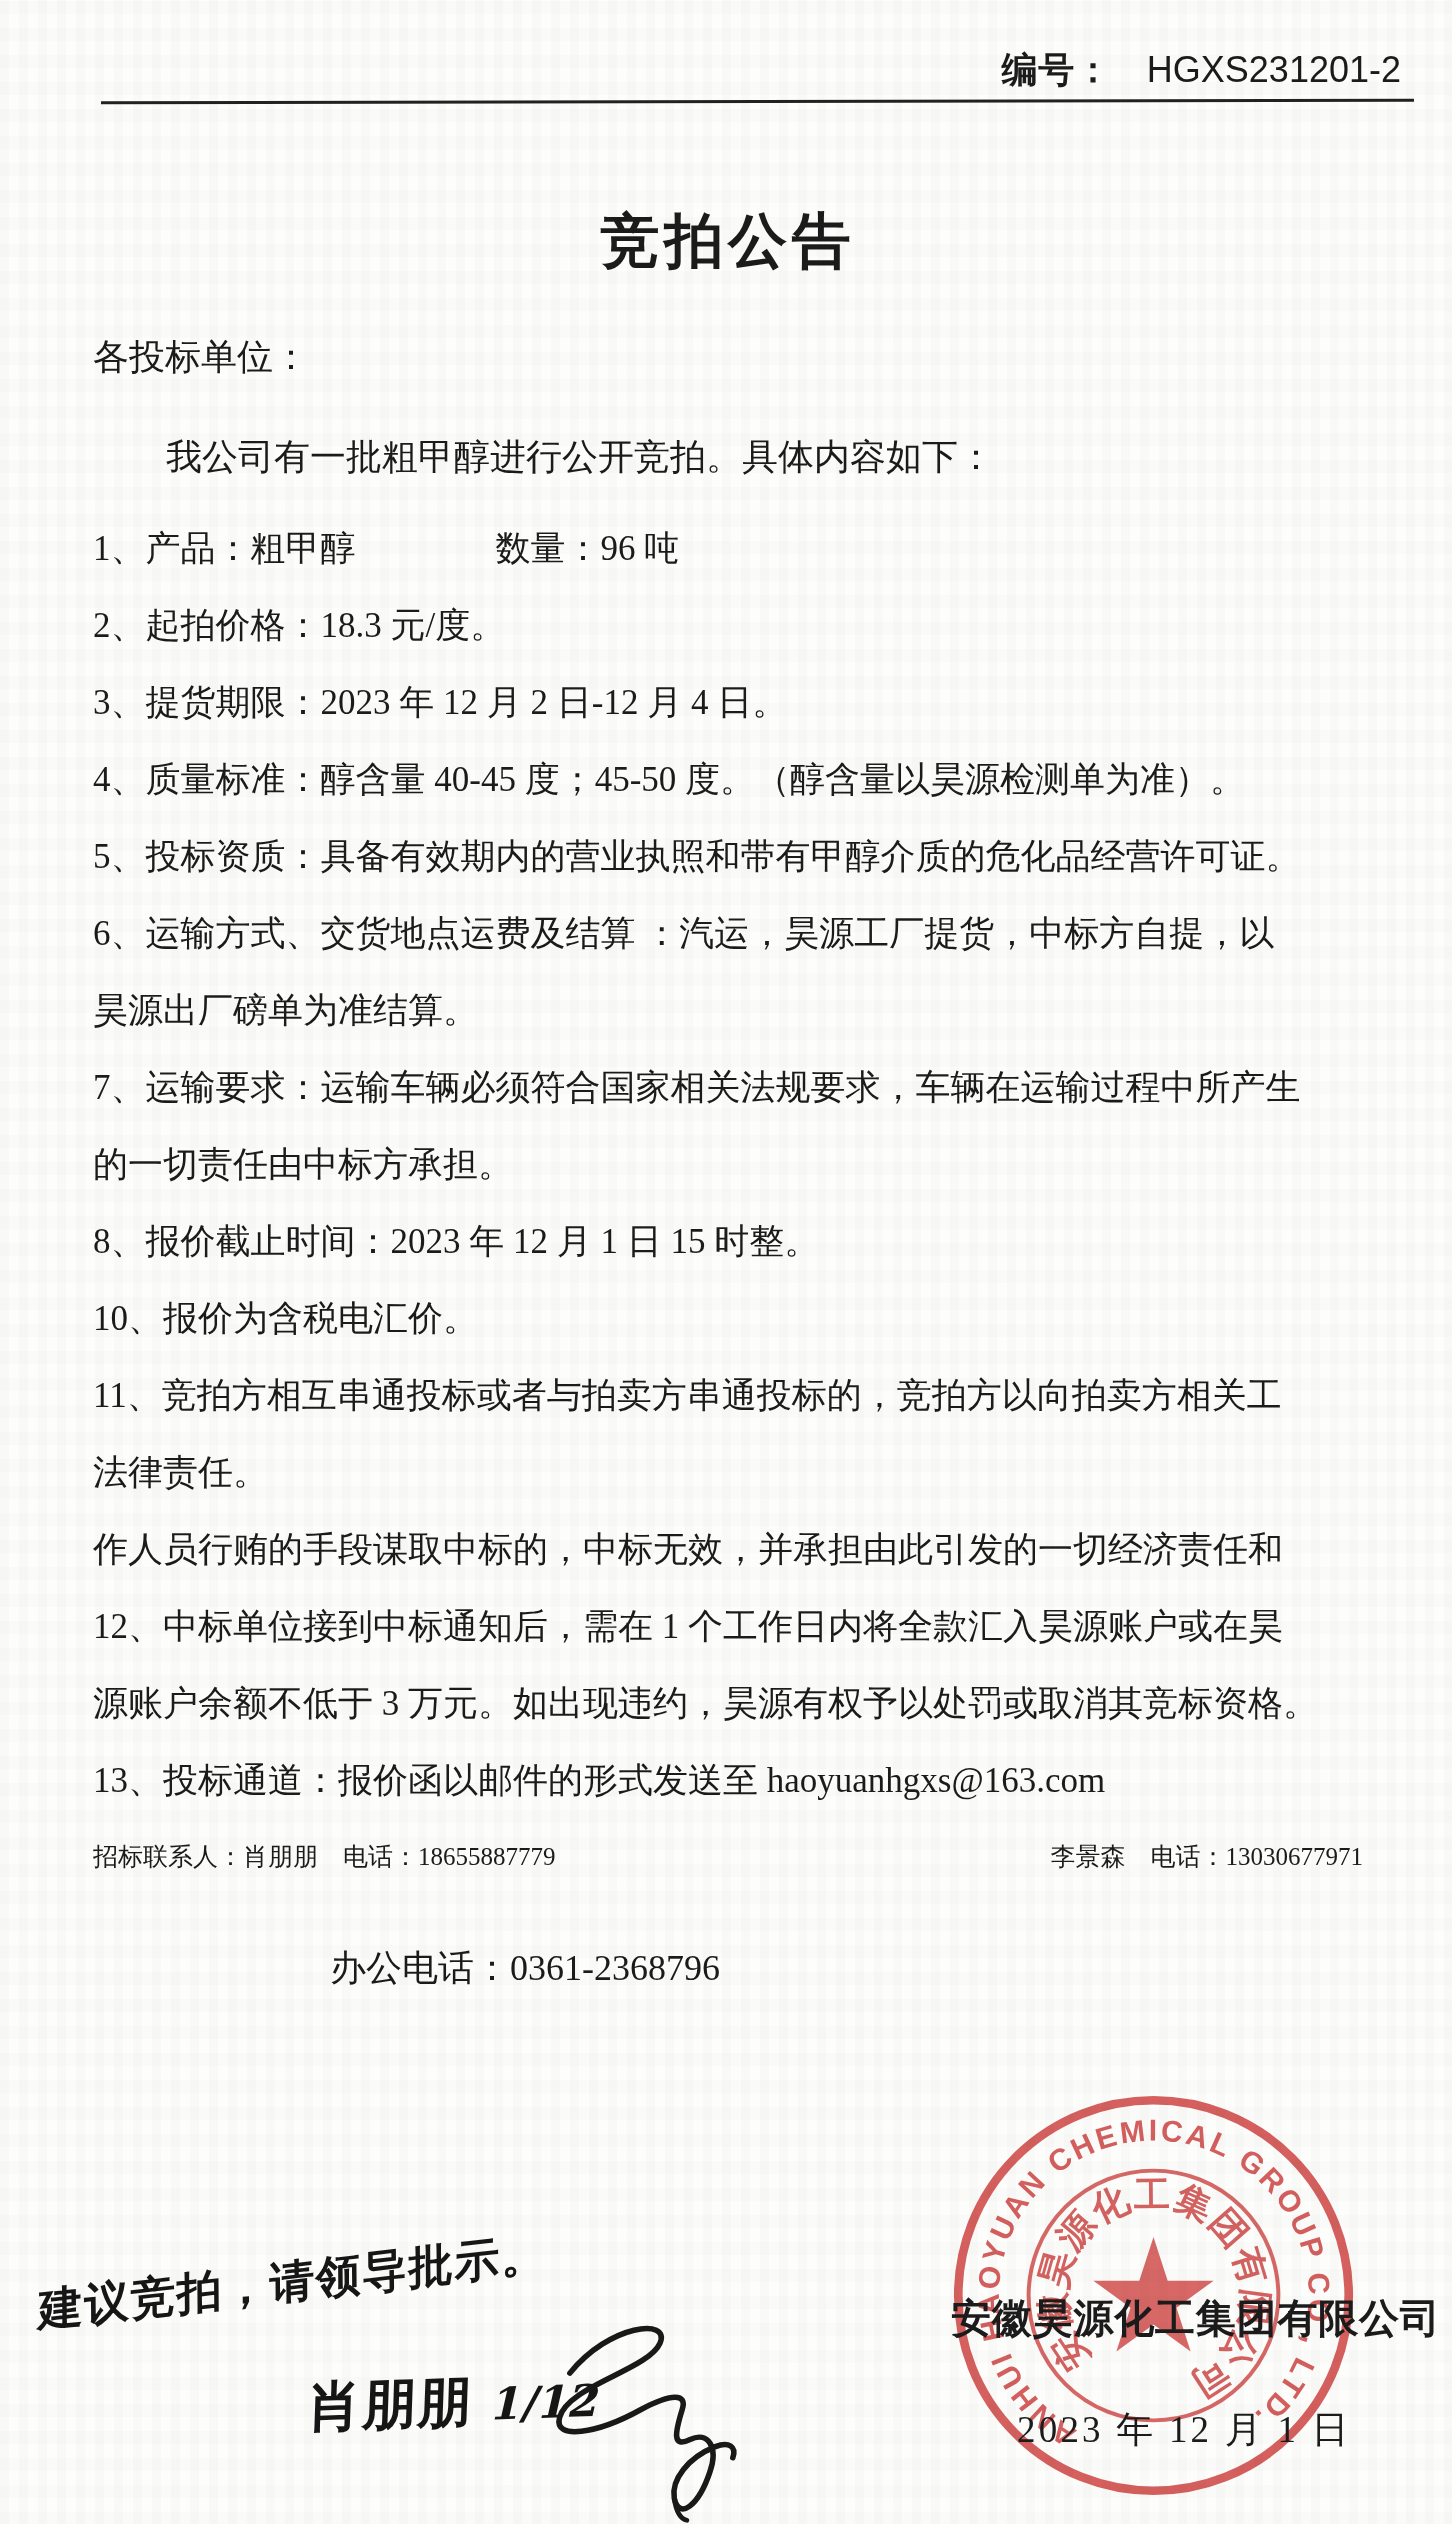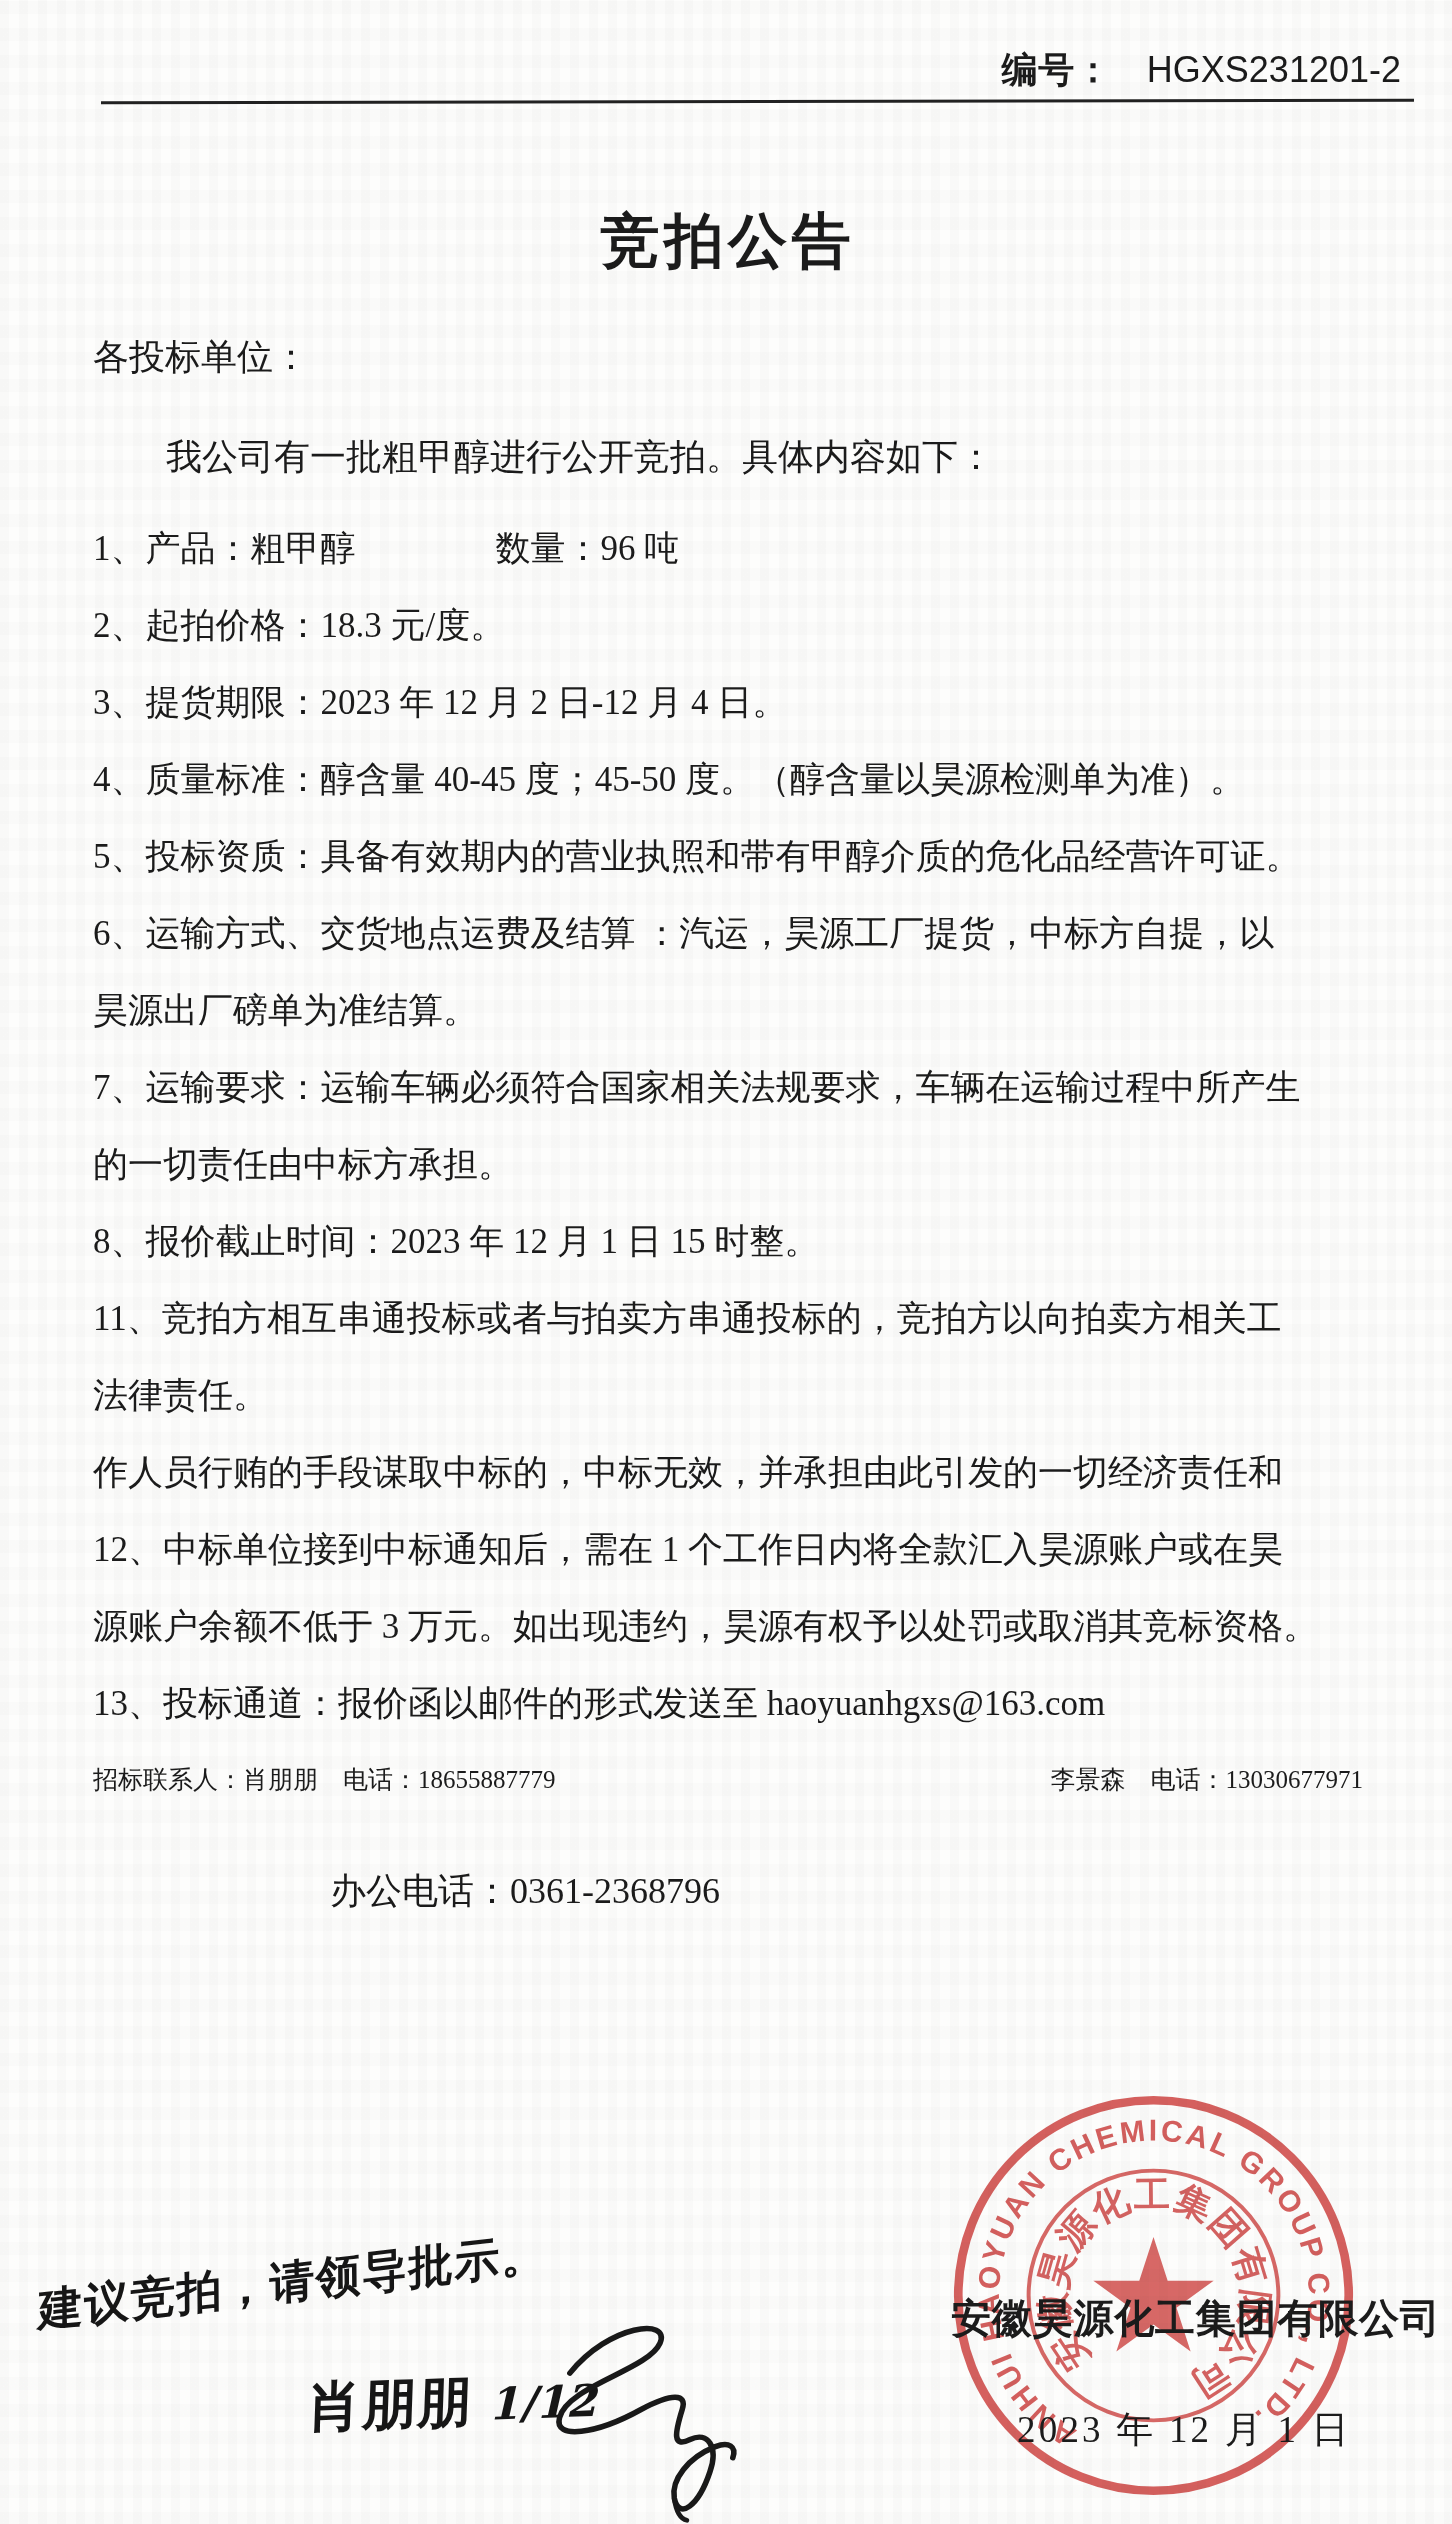--- a/index.html
+++ b/index.html
@@ -110,20 +110,21 @@
         <p class="line">1、产品：粗甲醇　　　　数量：96 吨</p>
         <p class="line">2、起拍价格：18.3 元/度。</p>
         <p class="line">3、提货期限：2023 年 12 月 2 日-12 月 4 日。</p>
         <p class="line">4、质量标准：醇含量 40-45 度；45-50 度。（醇含量以昊源检测单为准）。</p>
         <p class="line">5、投标资质：具备有效期内的营业执照和带有甲醇介质的危化品经营许可证。</p>
         <p class="line">6、运输方式、交货地点运费及结算 ：汽运，昊源工厂提货，中标方自提，以</p>
         <p class="line">昊源出厂磅单为准结算。</p>
         <p class="line gap">7、运输要求：运输车辆必须符合国家相关法规要求，车辆在运输过程中所产生</p>
         <p class="line">的一切责任由中标方承担。</p>
         <p class="line gap">8、报价截止时间：2023 年 12 月 1 日 15 时整。</p>
+        <p class="line gap">10、报价为含税电汇价。</p>
         <p class="line gap">11、竞拍方相互串通投标或者与拍卖方串通投标的，竞拍方以向拍卖方相关工</p>
         <p class="line">法律责任。</p>
         <p class="line">作人员行贿的手段谋取中标的，中标无效，并承担由此引发的一切经济责任和</p>
         <p class="line gap">12、中标单位接到中标通知后，需在 1 个工作日内将全款汇入昊源账户或在昊</p>
         <p class="line">源账户余额不低于 3 万元。如出现违约，昊源有权予以处罚或取消其竞标资格。</p>
         <p class="line gap">13、投标通道：报价函以邮件的形式发送至 haoyuanhgxs@163.com</p>
       </div>
 
     <div class="contacts-row">
       <span>招标联系人：肖朋朋　电话：18655887779</span>

